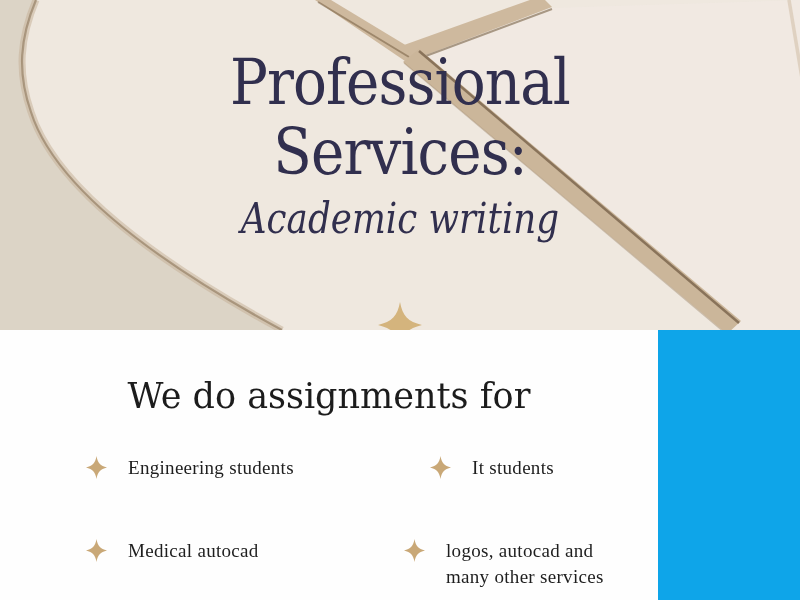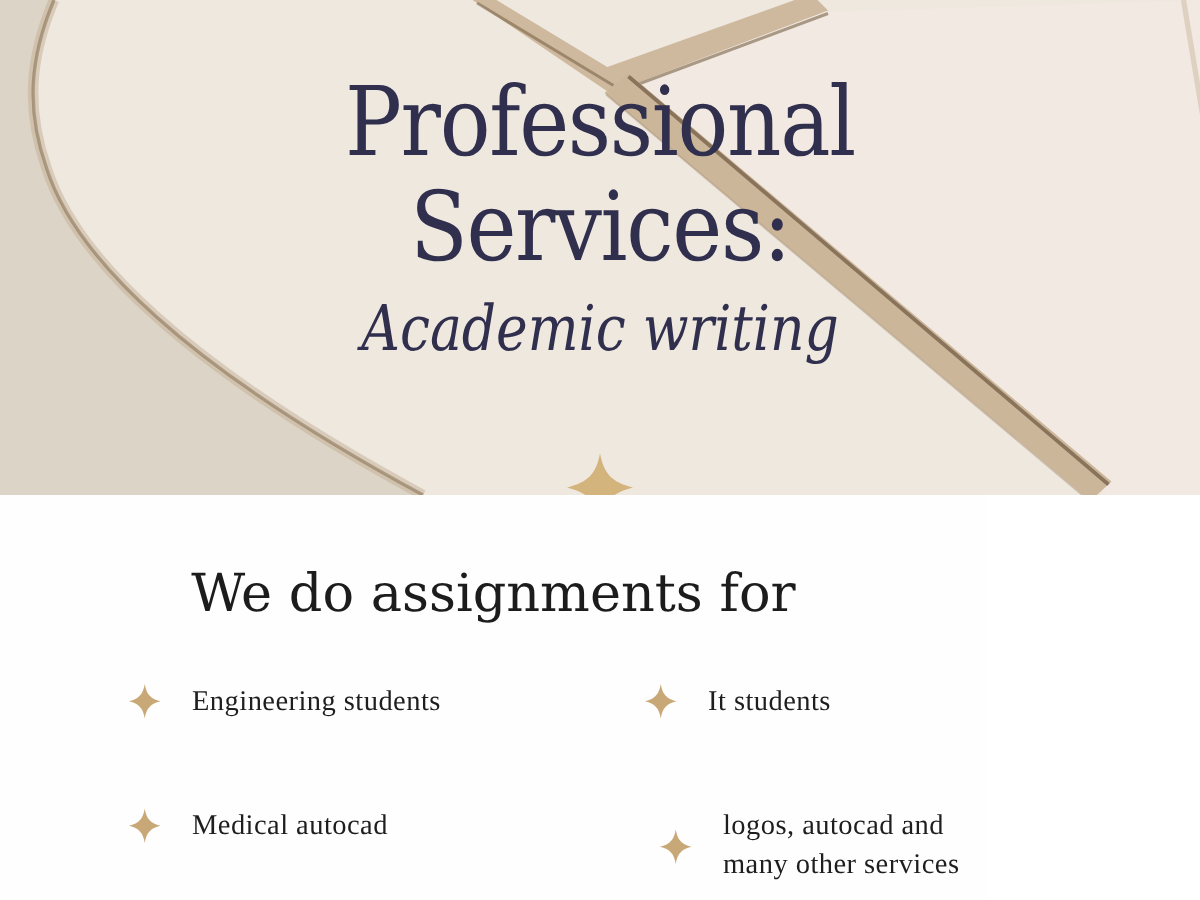--- a/index.html
+++ b/index.html
@@ -1,18 +1,18 @@
 <!DOCTYPE html>
 <html><head>
 <meta charset="utf-8">
 <style>
   html,body{margin:0;padding:0;background:#888;}
   .page{
     position:relative;width:800px;height:600px;margin:0 auto;
-    background:#ffffff;overflow:hidden;
+    background:#0ea5e9;overflow:hidden;
     font-family:"Liberation Sans", sans-serif;
   }
   
   .hero{position:absolute;top:0;left:0;width:800px;height:330px;}
   .hero svg{display:block;}
   .hero-text{
     position:absolute;top:46px;left:0;width:100%;
     text-align:center;color:#312F4E;
     font-family:"DejaVu Serif","Liberation Serif",serif;
   }
@@ -41,21 +41,21 @@
   }
   .item{
     position:absolute;display:flex;align-items:flex-start;gap:21px;font-family:Liberation Serif, serif;
   }
   .item .label{
     font-size:19px;line-height:26px;color:#1E1E1E;letter-spacing:.3px;
   }
   .item-1{left:86px;top:125px;}
   .item-2{left:430px;top:125px;}
   .item-3{left:86px;top:208px;}
-  .item-4{left:440px;top:208px;align-items:center;}
+  .item-4{left:404px;top:208px;}
   .item-4 .label{max-width:192px;}
   .bullet{width:21px;height:23px;flex:0 0 auto;margin-top:1px;}
 </style>
 </head>
 <body>
 
 <div class="page">
 
   <div class="hero">
     <svg width="800" height="330" viewBox="0 0 800 330">

